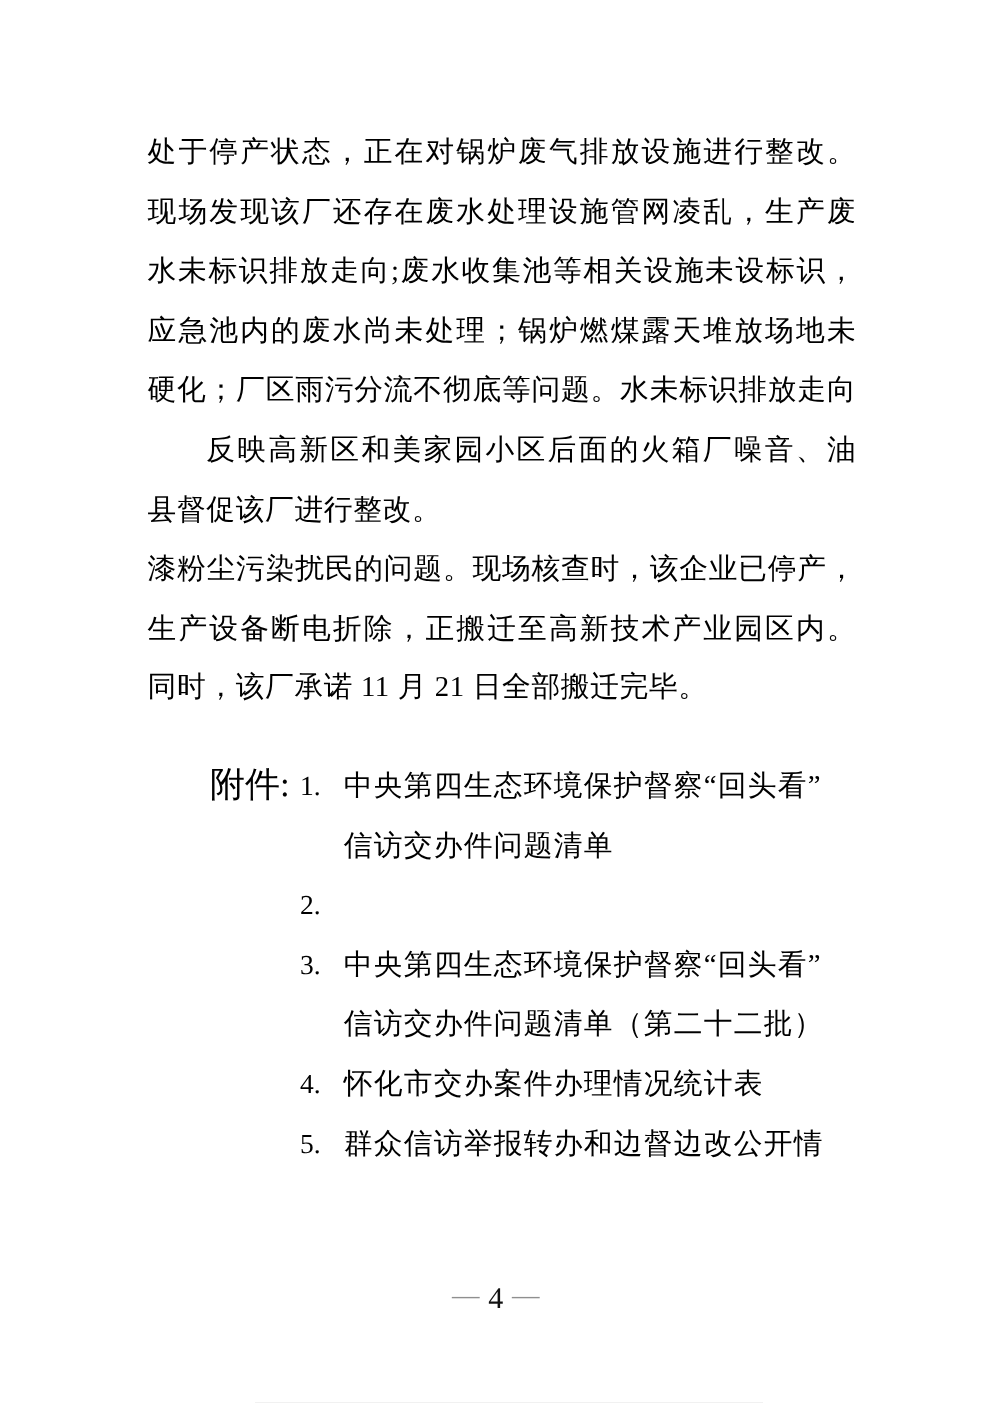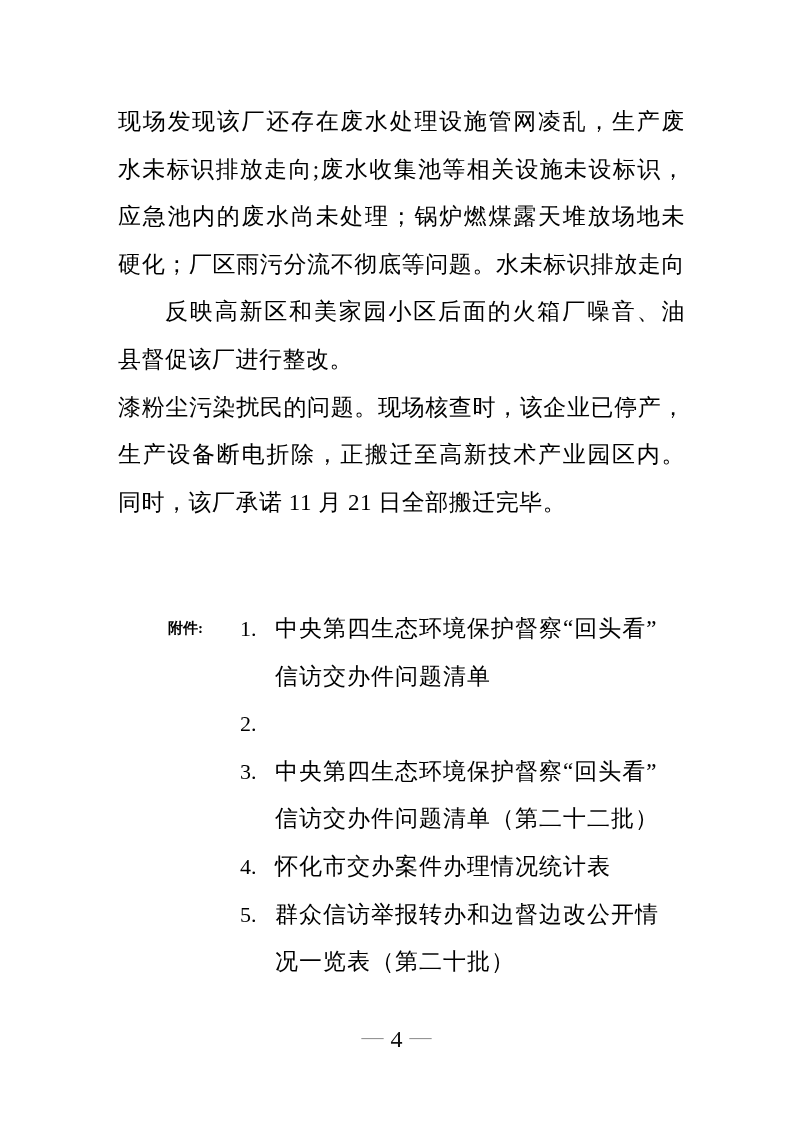--- a/index.html
+++ b/index.html
@@ -44,22 +44,21 @@
     left: 168px;
     top: 605px;
     width: 520px;
   }
   .att-row { display: flex; align-items: flex-start; }
   .att-label {
     width: 72px;
     flex: 0 0 72px;
     height: 47.6px;
     line-height: 47.6px;
-    font-size: 15px;
-    font-weight: bold;
+    font-size: 28px;
   }
   .att-no {
     width: 35px;
     flex: 0 0 35px;
     height: 47.6px;
     line-height: 47.6px;
     font-size: 22px;
   }
   .att-text { flex: 1 1 auto; }
   .att-line {
@@ -91,20 +90,21 @@
     color: #111111;
     font-size: 24px;
   }
 </style>
 </head>
 <body>
 
 <div class="page">
 
   <div class="body-text">
+    <div class="line full">处于停产状态，正在对锅炉废气排放设施进行整改。</div>
     <div class="line full">现场发现该厂还存在废水处理设施管网凌乱，生产废</div>
     <div class="line full">水未标识排放走向;废水收集池等相关设施未设标识，</div>
     <div class="line full">应急池内的废水尚未处理；锅炉燃煤露天堆放场地未</div>
     <div class="line full">硬化；厂区雨污分流不彻底等问题。水未标识排放走向</div>
     <div class="line full indent">反映高新区和美家园小区后面的火箱厂噪音、油</div>
     <div class="line end">县督促该厂进行整改。</div>
     <div class="line full">漆粉尘污染扰民的问题。现场核查时，该企业已停产，</div>
     <div class="line full">生产设备断电折除，正搬迁至高新技术产业园区内。</div>
     <div class="line end">同时，该厂承诺 11 月 21 日全部搬迁完毕。</div>
   </div>
@@ -140,21 +140,20 @@
       <div class="att-text">
         <div class="att-line">怀化市交办案件办理情况统计表</div>
       </div>
     </div>
 
     <div class="att-row">
       <div class="att-label"></div>
       <div class="att-no">5.</div>
       <div class="att-text">
         <div class="att-line">群众信访举报转办和边督边改公开情</div>
-        <div class="att-line">况一览表（第二十批）</div>
       </div>
     </div>
 
   </div>
 
   <div class="footer">
     <span class="dash">—</span><span class="pagenum">4</span><span class="dash">—</span>
   </div>
 
 </div>

